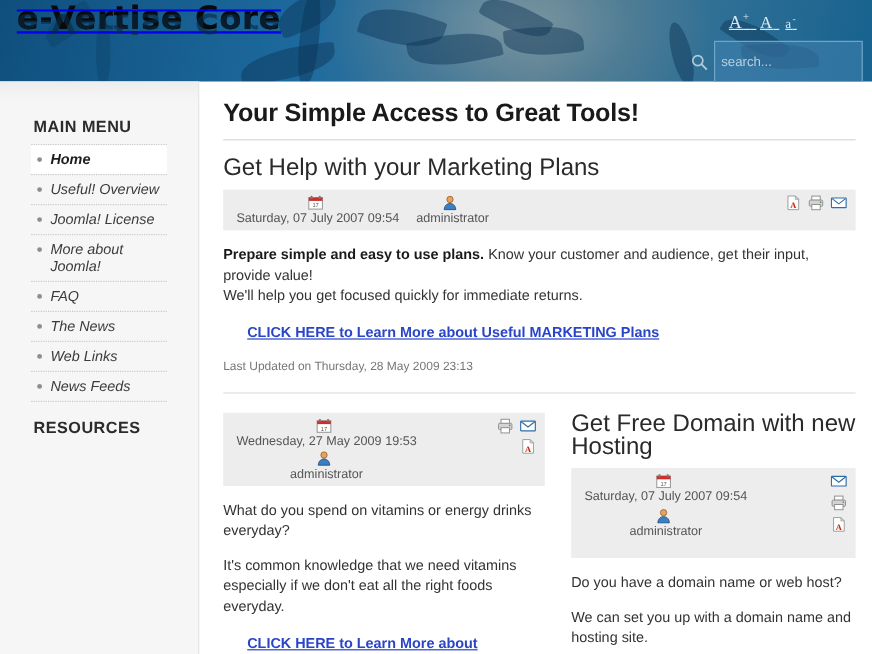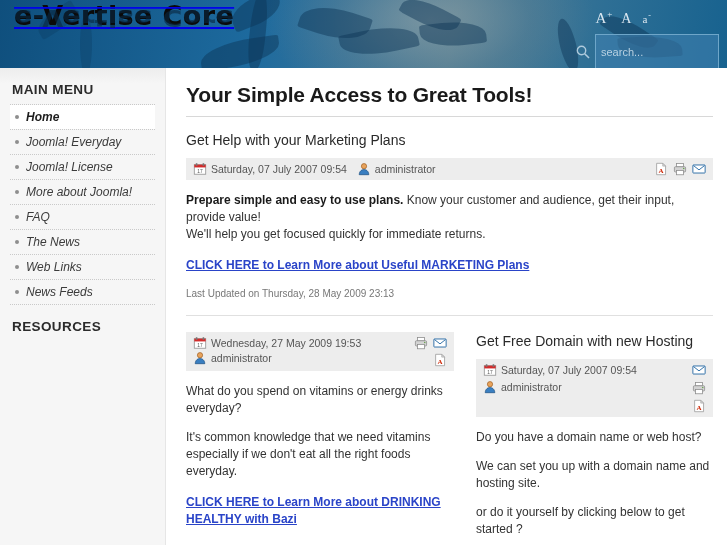--- a/index.html
+++ b/index.html
@@ -120,26 +120,27 @@
     font-size: 27px;
     letter-spacing: 0.4px;
     color: rgba(9,40,66,0.62);
     transform: scaleY(-0.85);
     transform-origin: top center;
     margin-top: 1px;
   }
 
   #font-sizer {
     position: absolute;
-    right: 75px;
+    right: 63px;
     top: 9px;
     z-index: 6;
     color: #dbe7f0;
     font-family: "Liberation Serif", serif;
     letter-spacing: 1px;
+    text-decoration: underline;
   }
   #font-sizer span { cursor: pointer; }
   .fs-big { font-size: 15px; }
   .fs-big sup { font-size: 9px; }
   .fs-mid { font-size: 14px; margin-left: 3px; }
   .fs-small { font-size: 11px; margin-left: 5px; }
   .fs-small sup { font-size: 8px; }
 
   #search-wrap {
     position: absolute;
@@ -175,21 +176,21 @@
     height: 477px;
     background: #ffffff;
   }
 
   
   #sidebar {
     width: 166px;
     flex: 0 0 166px;
     background: #f6f6f6;
     border-right: 1px solid #e6e6e6;
-    padding: 0;
+    padding: 16px;
     background-image: linear-gradient(to bottom, #ededed 0px, #f6f6f6 16px, #f6f6f6 100%);
   }
   .module { padding: 0 10px; }
   .module-title {
     font-size: 13.5px;
     font-weight: bold;
     color: #2b2b2b;
     letter-spacing: 0.4px;
     padding: 14px 2px 7px 2px;
     margin: 0;
@@ -243,38 +244,38 @@
     letter-spacing: -0.2px;
     line-height: 26px;
   }
   .title-rule {
     height: 1px;
     background: #d8d8d8;
     margin: 0 0 14px 0;
   }
 
   .article-title {
-    font-size: 14px;
+    font-size: 20px;
     font-weight: normal;
     color: #2a2a2a;
     margin: 0 0 8px 0;
     line-height: 19px;
   }
 
   .meta-bar {
     background: #ededed;
     padding: 4px 7px;
     display: flex;
     align-items: flex-start;
     justify-content: space-between;
     font-size: 10.5px;
     color: #555555;
   }
   .meta-left { display: flex; align-items: center; flex-wrap: wrap; }
-  .meta-chunk { display: flex; align-items: center; margin-right: 10px; }
+  .meta-chunk { display: flex; align-items: center; margin-right: 10px; flex-direction: column; }
   .meta-chunk .m-text { margin-left: 4px; }
   .meta-icons { display: flex; align-items: center; gap: 5px; }
   .meta-icons-col { display: flex; flex-direction: column; align-items: flex-end; gap: 4px; }
 
   .icon16 { width: 14px; height: 14px; display: block; }
 
   .body-text {
     font-size: 12px;
     color: #333333;
     line-height: 17px;
@@ -282,20 +283,21 @@
   }
   .body-text strong { color: #1a1a1a; }
   .readmore {
     display: inline-block;
     margin-top: 14px;
     font-size: 12px;
     font-weight: bold;
     color: #2a44c8;
     text-decoration: underline;
     line-height: 17px;
+    margin-left: 20px;
   }
   .last-updated {
     margin-top: 14px;
     font-size: 10px;
     color: #777777;
   }
 
   .section-rule {
     height: 1px;
     background: #e0e0e0;
@@ -353,21 +355,21 @@
 
     <div id="sidebar">
 
       <div class="module">
         <h3 class="module-title">MAIN MENU</h3>
         <ul class="menu">
           <li class="active">
               <a href="#">Home</a>
             </li>
           <li>
-              <a href="#">Joomla! Everyday</a>
+              <a href="#">Useful! Overview</a>
             </li>
           <li>
               <a href="#">Joomla! License</a>
             </li>
           <li>
               <a href="#">More about Joomla!</a>
             </li>
           <li>
               <a href="#">FAQ</a>
             </li>

